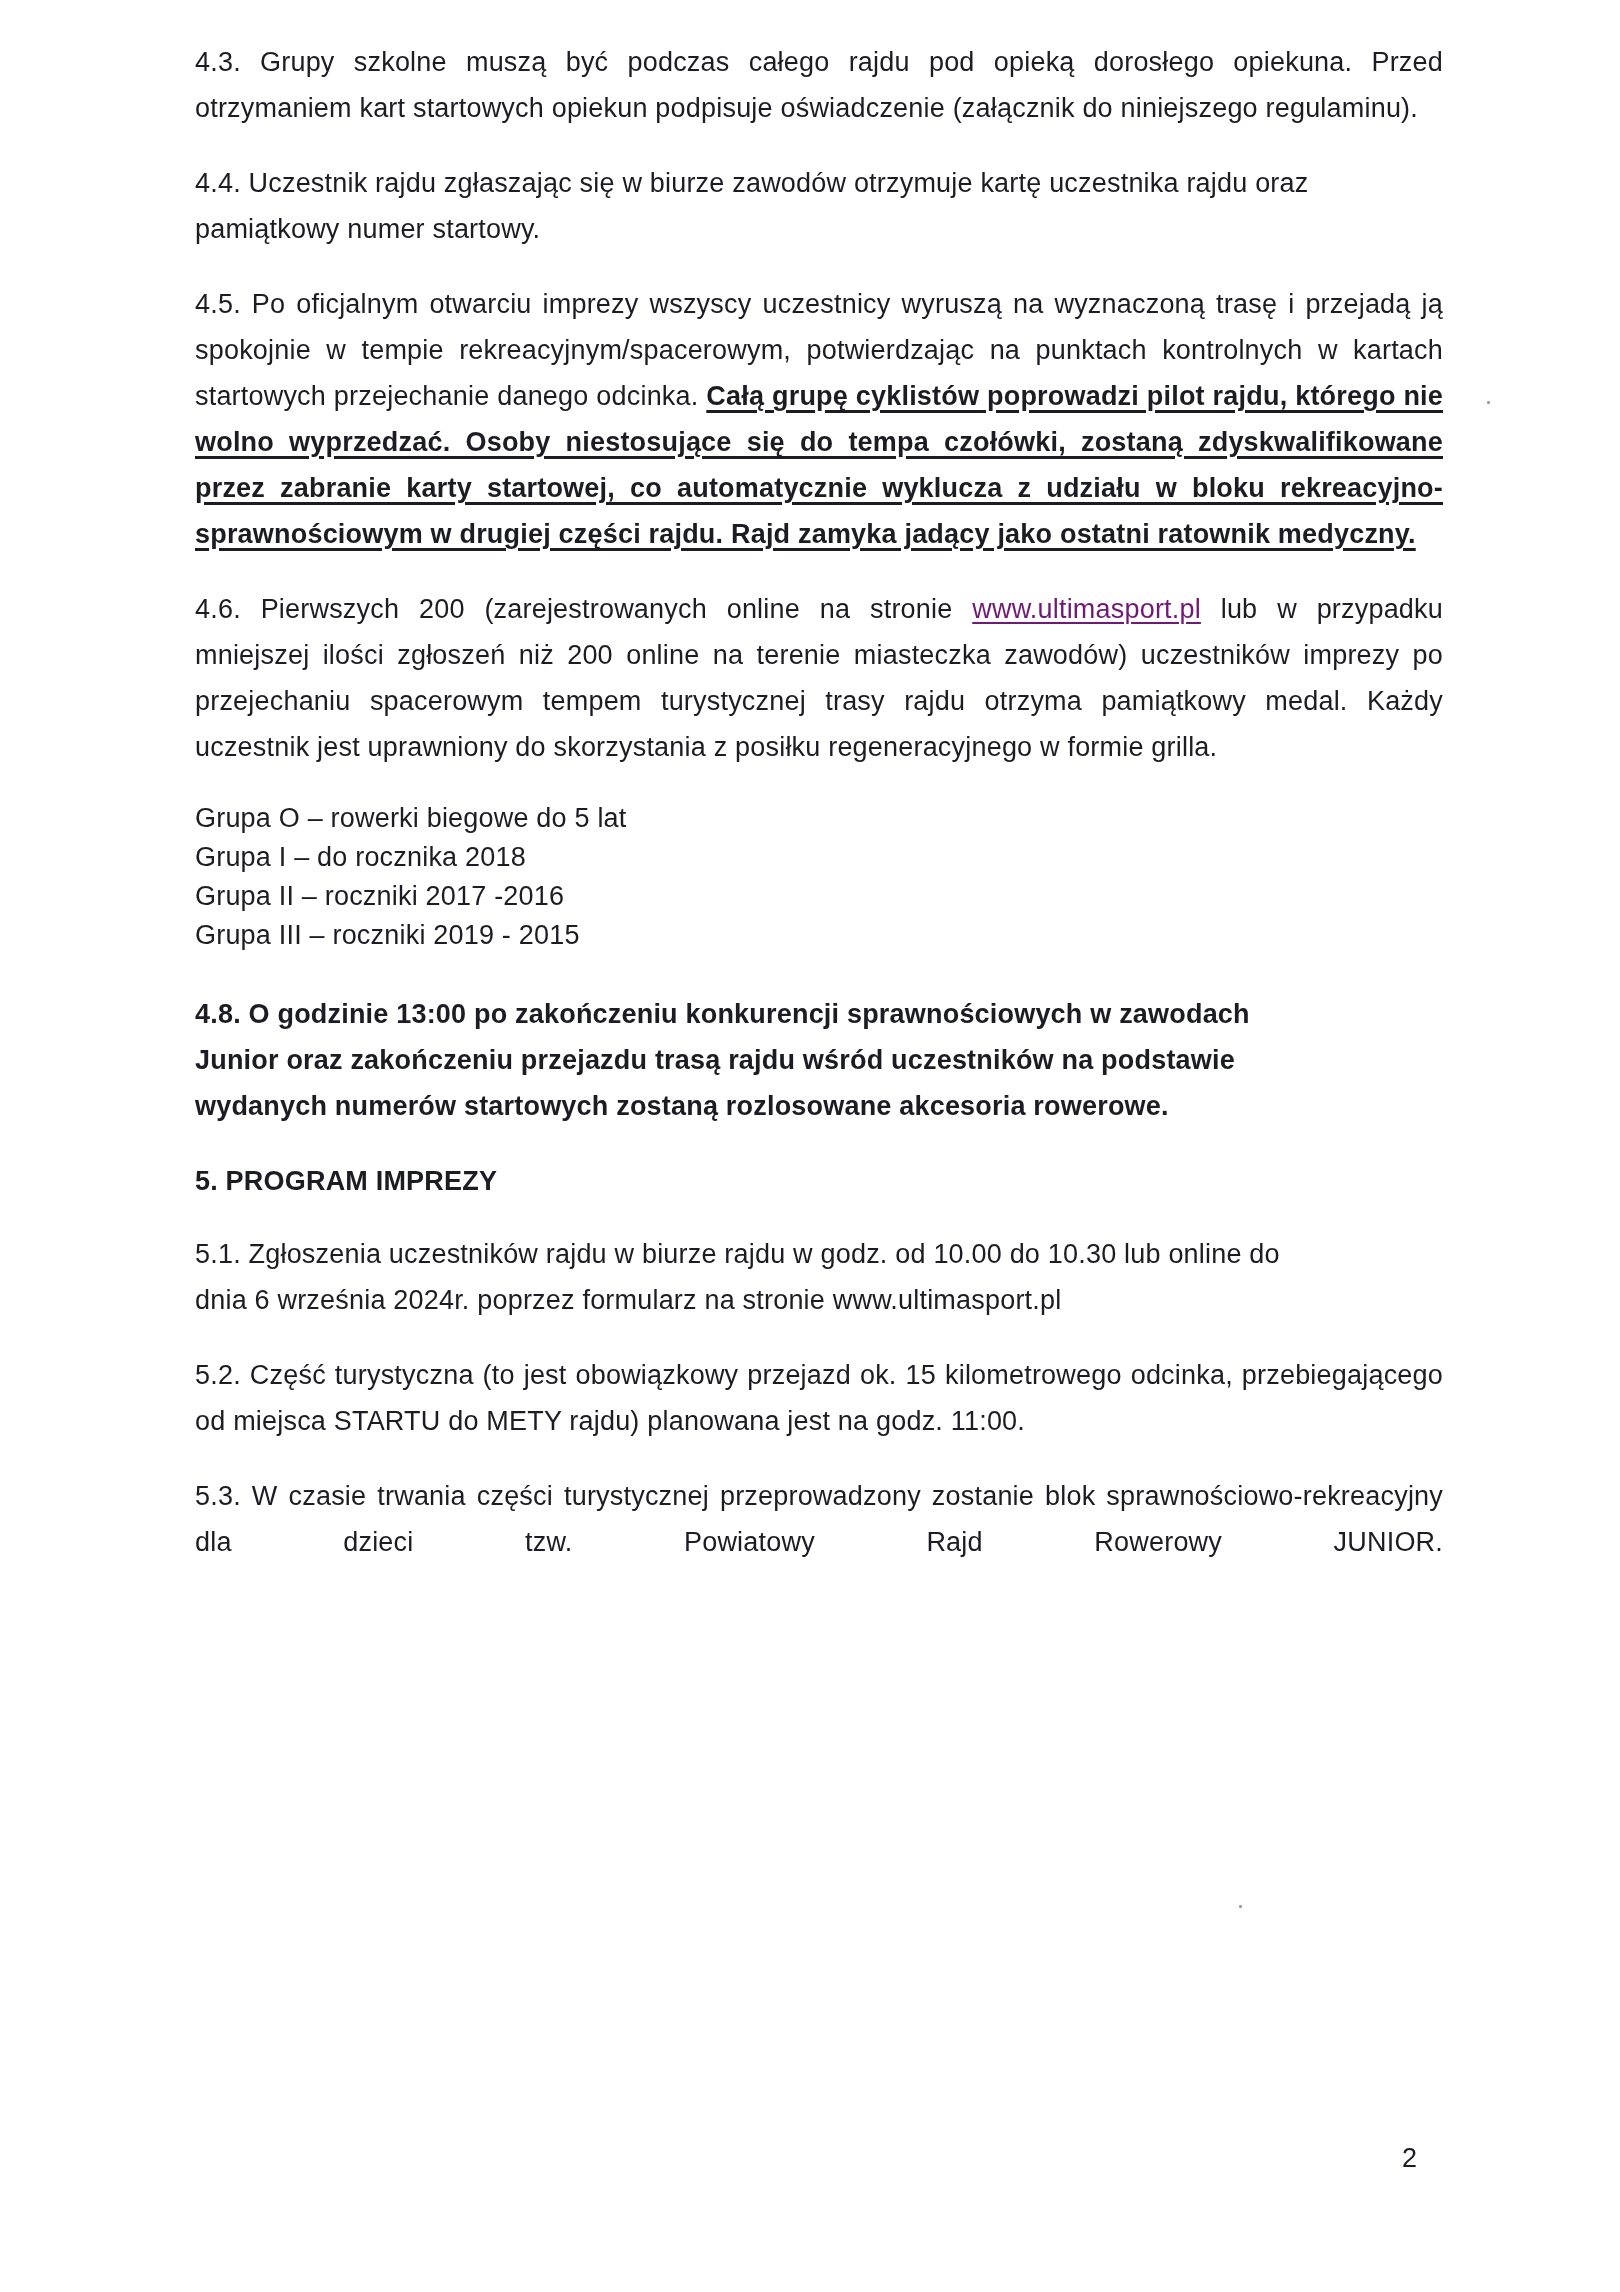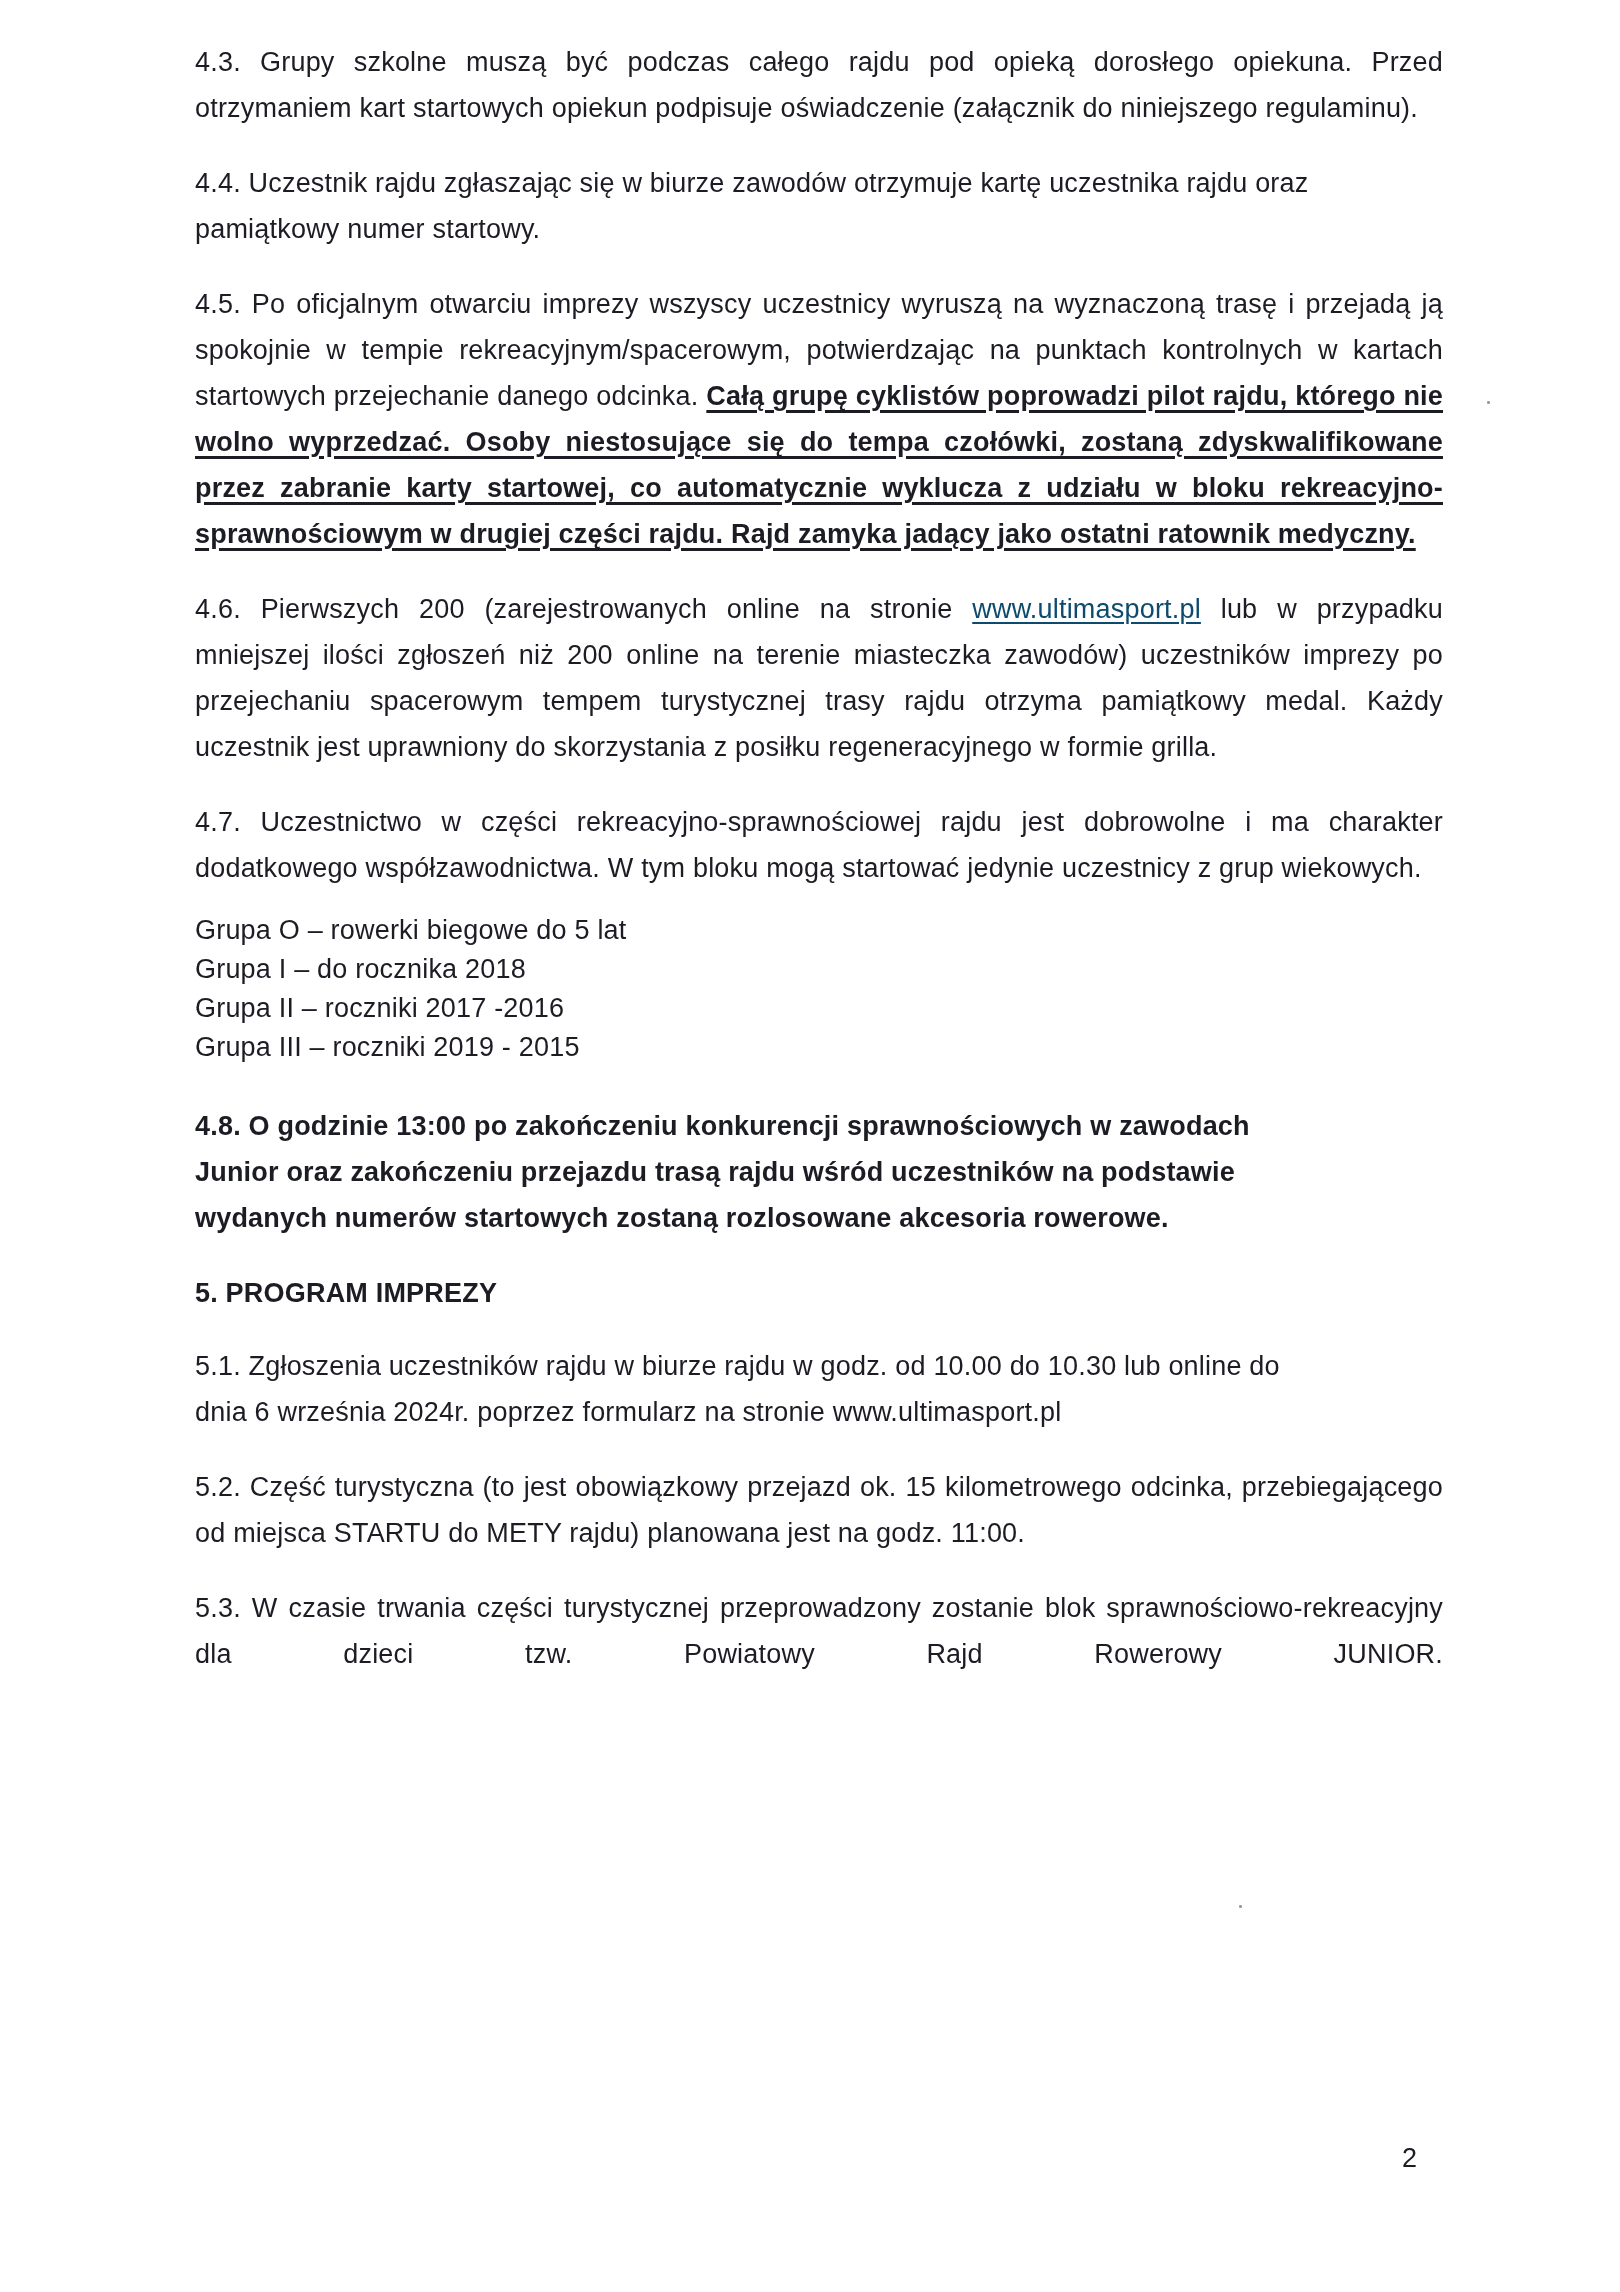--- a/index.html
+++ b/index.html
@@ -8,21 +8,21 @@
     font-family: "Liberation Sans", "DejaVu Sans", sans-serif;
     color: #1c1c24;
   }
   .page { position: absolute; left: 0; top: 0; width: 1620px; height: 2293px; }
   .content {
     position: absolute; left: 195px; top: 39px; width: 1248px;
     font-size: 27px; line-height: 46px; letter-spacing: 0.2px;
   }
   .para { margin: 0 0 29px 0; text-align: justify; }
   .under-bold { font-weight: bold; text-decoration: underline; text-decoration-thickness: 2.7px; text-underline-offset: 4.5px; }
-  .link { color: #0c4a6e; text-decoration: underline; text-underline-offset: 3.6px; cursor: pointer; }
+  .link { color: #701a75; text-decoration: underline; text-underline-offset: 3.6px; cursor: pointer; }
   .groups { text-align: left; margin: 19.7px 0 36px 0; line-height: 39px; }
   .groups div { padding-right: 107px; }
   .bold { font-weight: bold; }
   .section-title { font-weight: bold; margin: 0 0 27px 0; }
   .left-plain { text-align: left; }
   .page-number {
     position: absolute; left: 1402px; top: 2143px;
     font-size: 27px; color: #1c1c24;
   }
   .speck { position: absolute; width: 2.7px; height: 2.7px; background: #999; border-radius: 50%; }
@@ -38,21 +38,20 @@
     <p class="para left-plain">4.4. Uczestnik rajdu zgłaszając się w biurze zawodów otrzymuje kartę uczestnika rajdu oraz pamiątkowy numer startowy.</p>
 
     <p class="para">
       <span>4.5. Po oficjalnym otwarciu imprezy wszyscy uczestnicy wyruszą na wyznaczoną trasę i przejadą ją spokojnie w tempie rekreacyjnym/spacerowym, potwierdzając na punktach kontrolnych w kartach startowych przejechanie danego odcinka. </span><span class="under-bold">Całą grupę cyklistów poprowadzi pilot rajdu, którego nie wolno wyprzedzać. Osoby niestosujące się do tempa czołówki, zostaną zdyskwalifikowane przez zabranie karty startowej, co automatycznie wyklucza z udziału w bloku rekreacyjno-sprawnościowym w drugiej części rajdu. Rajd zamyka jadący jako ostatni ratownik medyczny.</span>
     </p>
 
     <p class="para">
       <span>4.6. Pierwszych 200 (zarejestrowanych online na stronie </span><a class="link">www.ultimasport.pl</a><span> lub w przypadku mniejszej ilości zgłoszeń niż 200 online na terenie miasteczka zawodów) uczestników imprezy po przejechaniu spacerowym tempem turystycznej trasy rajdu otrzyma pamiątkowy medal. Każdy uczestnik jest uprawniony do skorzystania z posiłku regeneracyjnego w formie grilla.</span>
     </p>
 
-    <p class="para" style="margin-bottom:9px;">4.7. Uczestnictwo w części rekreacyjno-sprawnościowej rajdu jest dobrowolne i ma charakter dodatkowego współzawodnictwa. W tym bloku mogą startować jedynie uczestnicy z grup wiekowych.</p>
 
     <div class="groups">
       <div>Grupa O – rowerki biegowe do 5 lat</div>
       <div>Grupa I – do rocznika 2018</div>
       <div>Grupa II – roczniki 2017 -2016</div>
       <div>Grupa III – roczniki 2019 - 2015</div>
     </div>
 
     <p class="para bold left-plain" style="width:1102px;">4.8. O godzinie 13:00 po zakończeniu konkurencji sprawnościowych w zawodach Junior oraz zakończeniu przejazdu trasą rajdu wśród uczestników na podstawie wydanych numerów startowych zostaną rozlosowane akcesoria rowerowe.</p>
 

